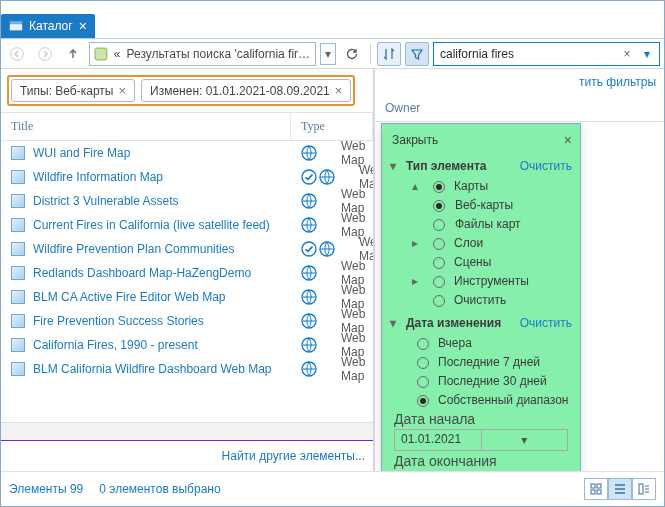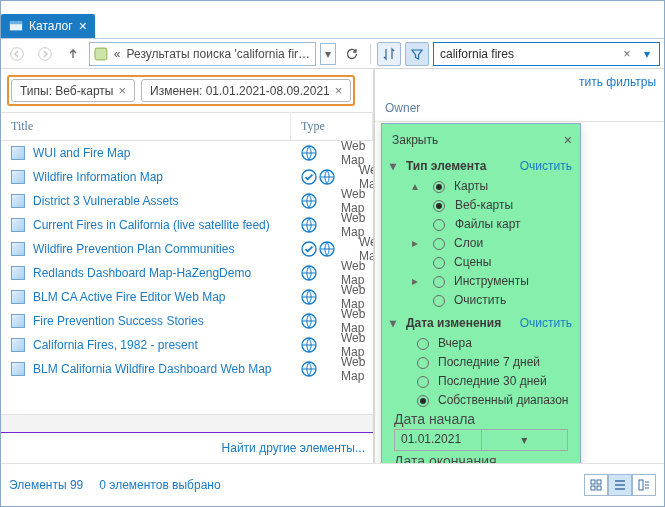--- a/index.html
+++ b/index.html
@@ -30,21 +30,21 @@
   .gh.title{flex:0 0 290px;}
   .gh.type{flex:1;}
   .rows{flex:1;overflow:auto;}
   .row{display:flex;align-items:center;height:24px;}
   .row .cell-title{flex:0 0 290px;display:flex;align-items:center;gap:8px;padding-left:10px;color:#1a7bc4;white-space:nowrap;overflow:hidden;text-overflow:ellipsis;}
   .row .cell-type{flex:1;display:flex;align-items:center;gap:24px;padding:0 10px;color:#5b5b5b;}
   .item-icon{width:14px;height:14px;border:1px solid #71a4cf;background:linear-gradient(135deg,#dff0ff,#a9d0ef);}
   .badge{width:16px;height:16px;color:#1179c9;}
   .scroll-rail{height:18px;background:#f3f3f3;border-top:1px solid #e1e1e1;}
   .more{text-align:right;padding:8px;color:#1a7bc4;border-top:1px solid #6d28d9;cursor:pointer;}
-  .status{height:43px;border-top:1px solid #e1e1e1;display:flex;align-items:center;gap:16px;padding:0 8px;color:#1a7bc4;}
+  .status{height:35px;border-top:1px solid #e1e1e1;display:flex;align-items:center;gap:16px;padding:0 8px;color:#1a7bc4;}
   .status .count{color:#1a7bc4;}
   .viewbtns{margin-left:auto;display:flex;gap:0;}
   .viewbtns .vb{width:24px;height:22px;border:1px solid #9db9d4;display:flex;align-items:center;justify-content:center;color:#3d6fa0;background:#fff;}
   .viewbtns .vb.sel{background:#cfe4f6;}
 
   .right{flex:0 0 290px;display:flex;flex-direction:column;border-left:1px solid #d9d9d9;}
   .right-head{display:flex;background:#fff;border-bottom:1px solid #e1e1e1;color:#5b7fa4;}
   .right-head .rh{padding:6px 10px;}
   .owners{flex:1;overflow:hidden;}
   .owner-row{height:24px;display:flex;align-items:center;padding-left:10px;color:#1a7bc4;white-space:nowrap;overflow:hidden;}
@@ -282,21 +282,21 @@
                   <circle cx="8" cy="8" r="7" fill="none" stroke="#1179c9" stroke-width="1.3"></circle>
                   <path d="M1.5 8h13M8 1.5c2.8 3.3 2.8 9.7 0 13M8 1.5c-2.8 3.3-2.8 9.7 0 13" fill="none" stroke="#1179c9" stroke-width="1"></path>
                 </svg>
               </span>
               <span>Web Map</span>
             </div>
           </div>
           <div class="row">
             <div class="cell-title">
               <span class="item-icon"></span>
-              <span>California Fires, 1982 - present</span>
+              <span>California Fires, 1990 - present</span>
             </div>
             <div class="cell-type">
               <span style="display:flex;gap:2px;">
                 <svg class="badge" viewBox="0 0 16 16">
                   <circle cx="8" cy="8" r="7" fill="none" stroke="#1179c9" stroke-width="1.3"></circle>
                   <path d="M1.5 8h13M8 1.5c2.8 3.3 2.8 9.7 0 13M8 1.5c-2.8 3.3-2.8 9.7 0 13" fill="none" stroke="#1179c9" stroke-width="1"></path>
                 </svg>
               </span>
               <span>Web Map</span>
             </div>

